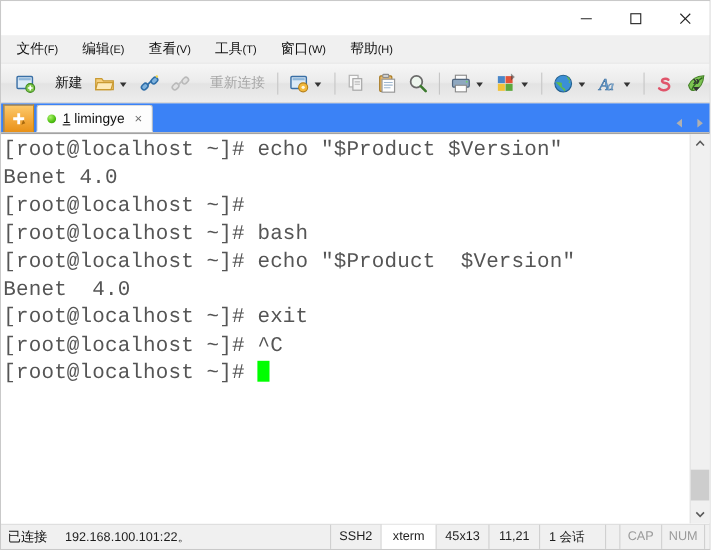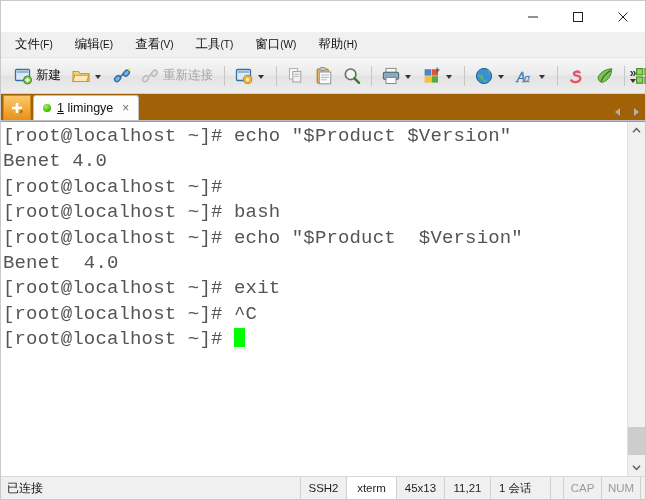--- a/index.html
+++ b/index.html
@@ -109,20 +109,21 @@
     gap: 2px;
     border: 1px solid transparent;
     border-radius: 3px;
     cursor: default;
   }
   .tb-label {
     font-size: 12.5px;
     color: #111;
     padding: 0 2px 0 1px;
     white-space: nowrap;
+    margin-left: 14px;
   }
   .tb-label.disabled { color: #a6a6a6; }
   .tb-sep {
     width: 1px;
     height: 20px;
     background: #c6c6c6;
     margin: 0 5px;
     flex: 0 0 auto;
   }
   .caret {
@@ -144,21 +145,21 @@
     flex-direction: column;
     align-items: center;
     justify-content: center;
     gap: 1px;
   }
   .chev-dbl { font-size: 12px; color: #333; line-height: 9px; font-weight: bold; }
 
   
   .tabbar {
     height: 26px;
-    background: #a16207;
+    background: #3b82f6;
     display: flex;
     align-items: flex-end;
     flex: 0 0 auto;
     position: relative;
     border-bottom: 1px solid #bdbdbd;
   }
   .tab-newbtn {
     width: 28px;
     height: 25px;
     background: linear-gradient(to bottom, #fcc96b 0%, #f3a93b 55%, #e89118 100%);
@@ -598,20 +599,21 @@
         <svg width="9" height="7" viewBox="0 0 9 7">
           <path d="M1 1.8L4.5 5.4 8 1.8" fill="none" stroke="#5a5a5a" stroke-width="1.4"></path>
         </svg>
       </div>
     </div>
   </div>
 
   <div class="statusbar">
     <div class="sb-cell conn">
       <span class="sb-conn-label">已连接</span>
+      <span class="sb-conn-addr">192.168.100.101:22。</span>
     </div>
     <div class="sb-cell ssh">SSH2</div>
     <div class="sb-cell term">xterm</div>
     <div class="sb-cell size">45x13</div>
     <div class="sb-cell pos">11,21</div>
     <div class="sb-cell sess">1 会话</div>
     <div class="sb-cell blank"></div>
     <div class="sb-cell cap">CAP</div>
     <div class="sb-cell num">NUM</div>
     <div class="sb-grip">

